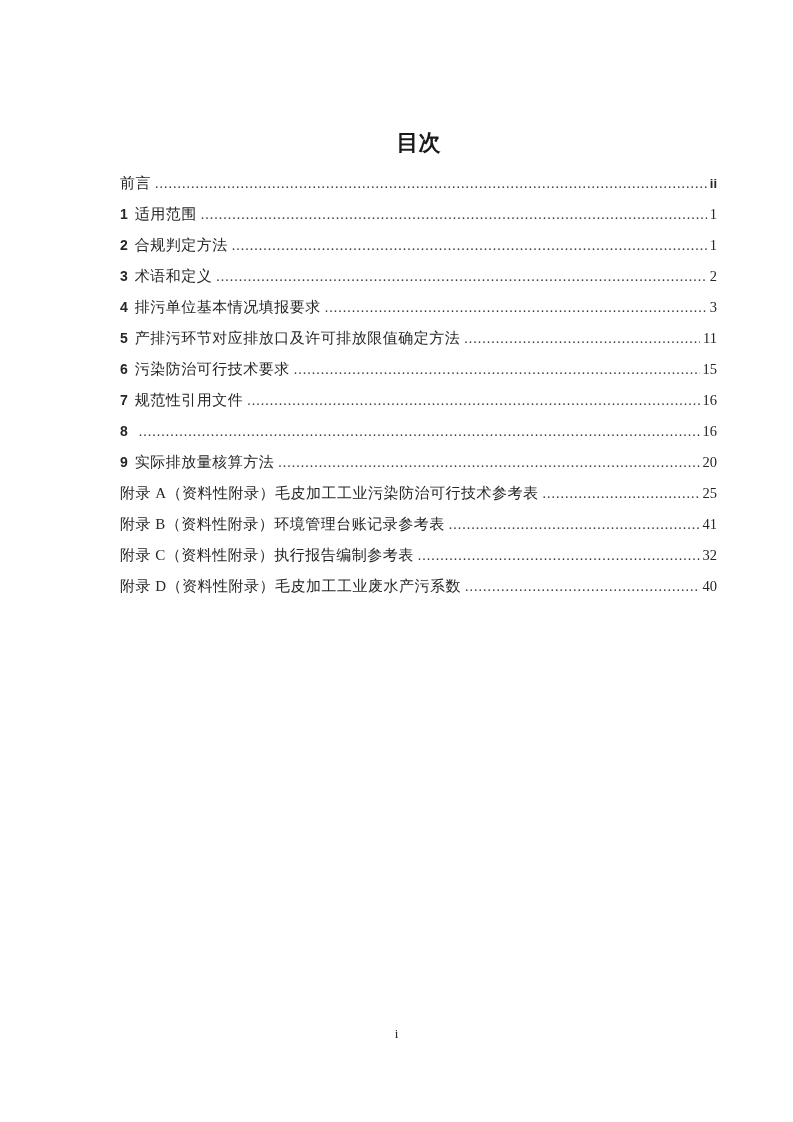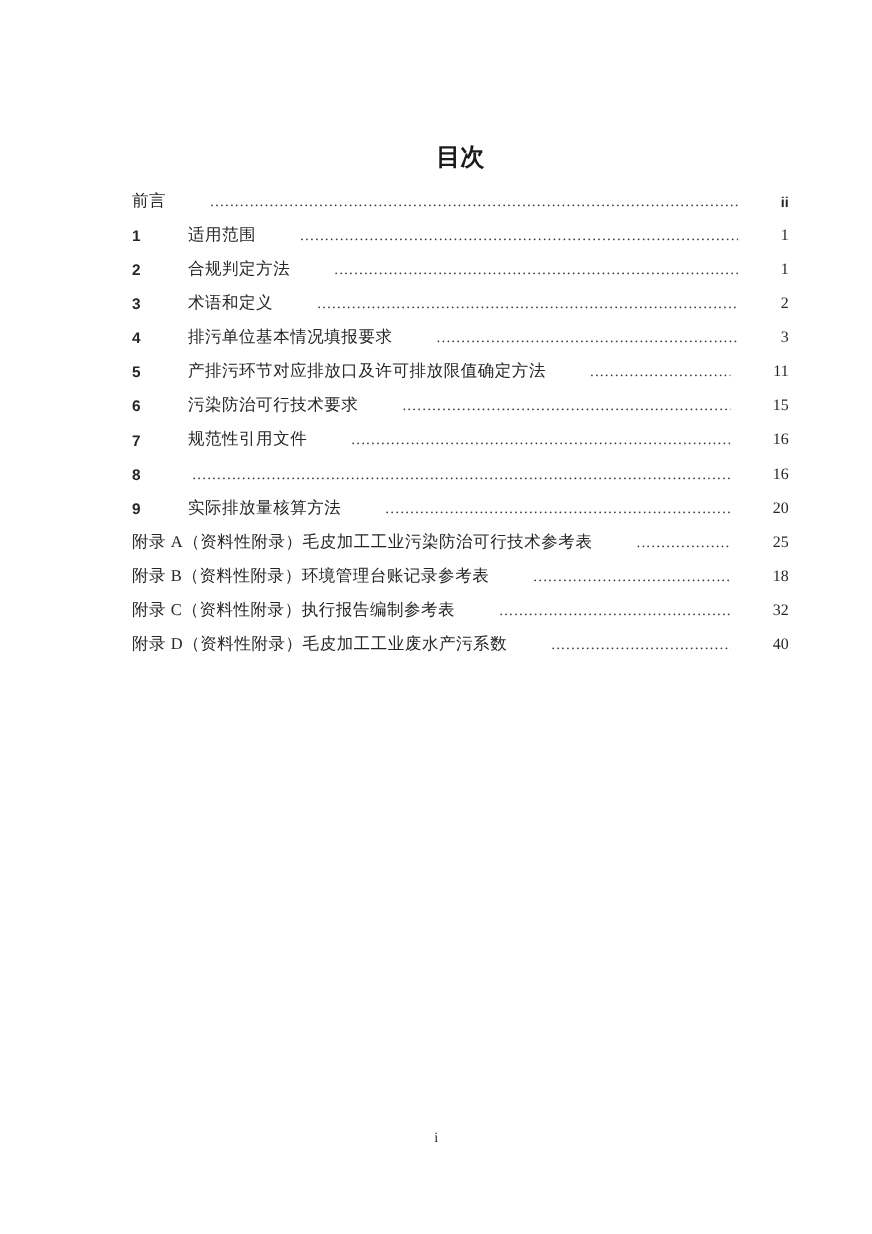--- a/index.html
+++ b/index.html
@@ -34,21 +34,20 @@
   .toc-list {
     width: 100%;
   }
   .toc-row {
     display: flex;
     align-items: flex-start;
     font-size: 15px;
     line-height: 17px;
     margin-bottom: 14px;
     cursor: pointer;
-    gap: 36px;
   }
   .toc-num {
     font-family: "Liberation Sans", "DejaVu Sans", sans-serif;
     font-weight: bold;
     font-size: 14px;
     margin-right: 7px;
     white-space: nowrap;
   }
   .toc-num:empty {
     display: none;
@@ -174,21 +173,21 @@
 
     <span class="toc-text">附录 A（资料性附录）毛皮加工工业污染防治可行技术参考表</span>
     <span class="toc-leader"></span>
     <span class="toc-page">25</span>
   </div>
 
   <div class="toc-row">
 
     <span class="toc-text">附录 B（资料性附录）环境管理台账记录参考表</span>
     <span class="toc-leader"></span>
-    <span class="toc-page">18</span>
+    <span class="toc-page">41</span>
   </div>
 
   <div class="toc-row">
 
     <span class="toc-text">附录 C（资料性附录）执行报告编制参考表</span>
     <span class="toc-leader"></span>
     <span class="toc-page">32</span>
   </div>
 
   <div class="toc-row">

